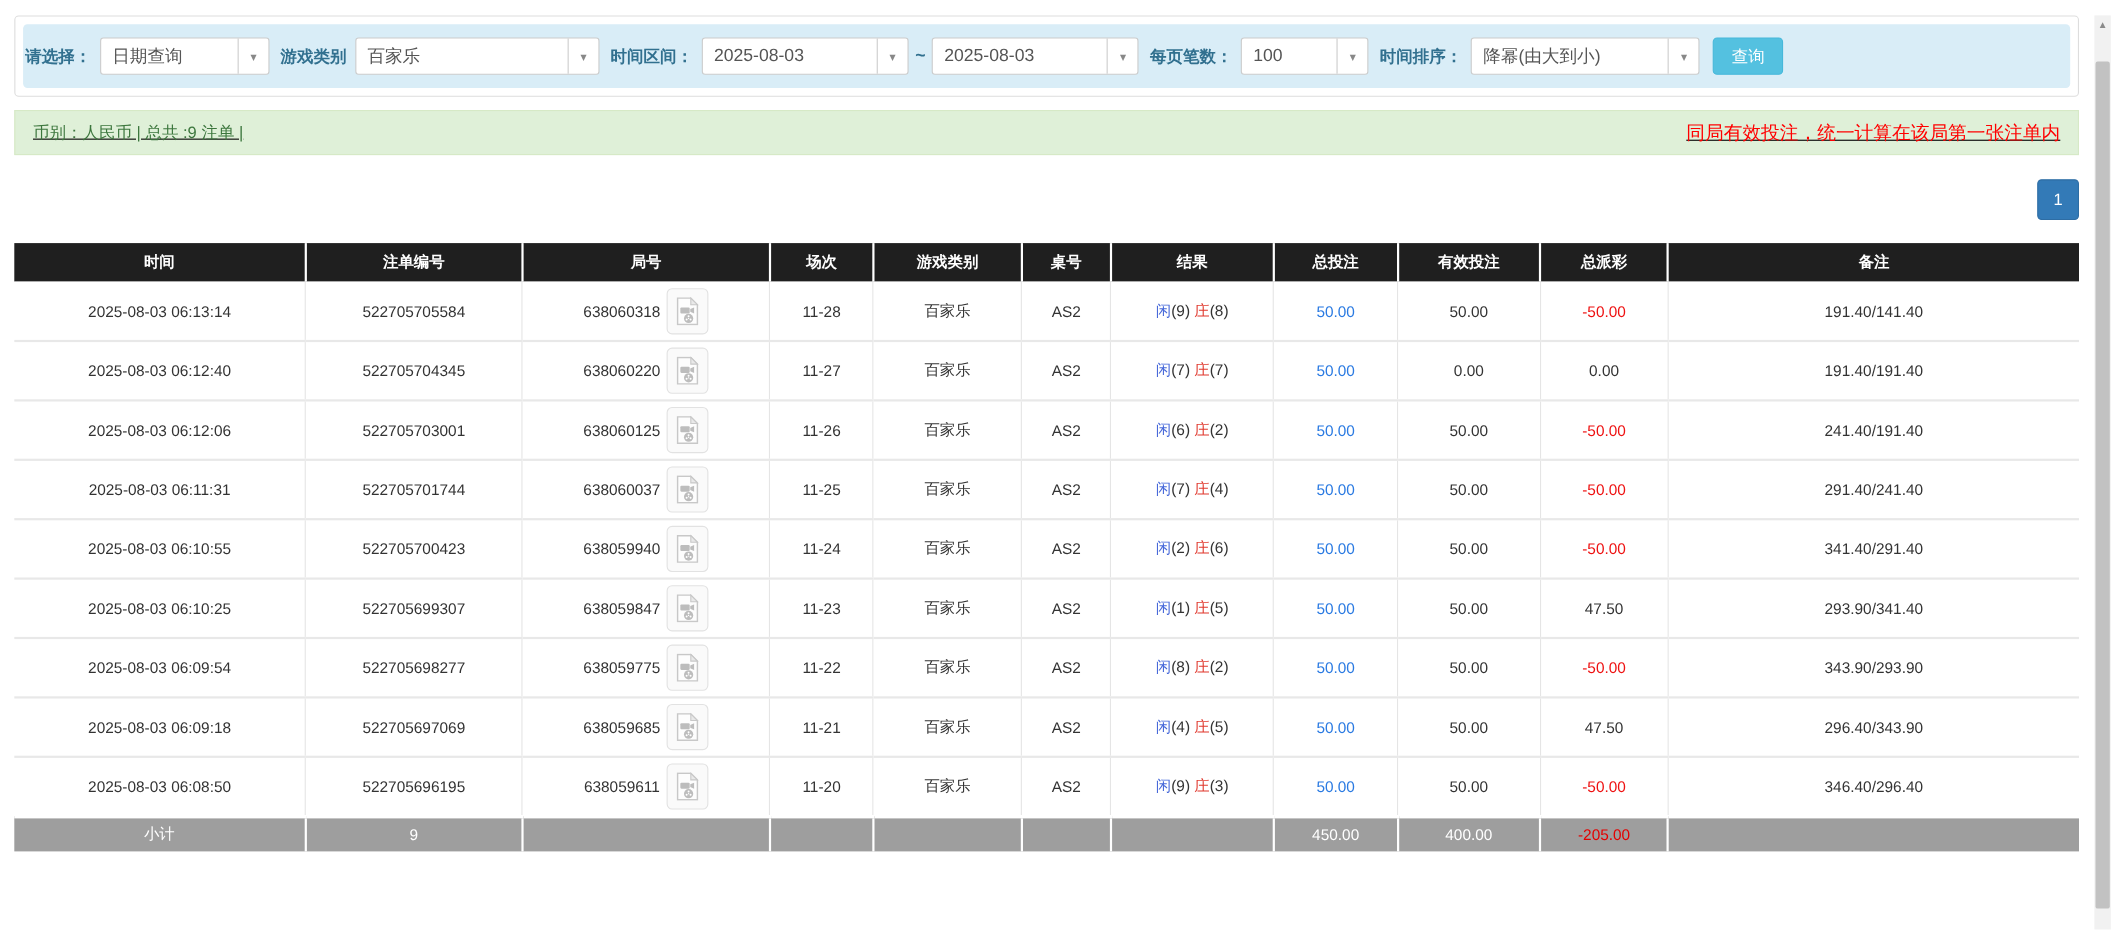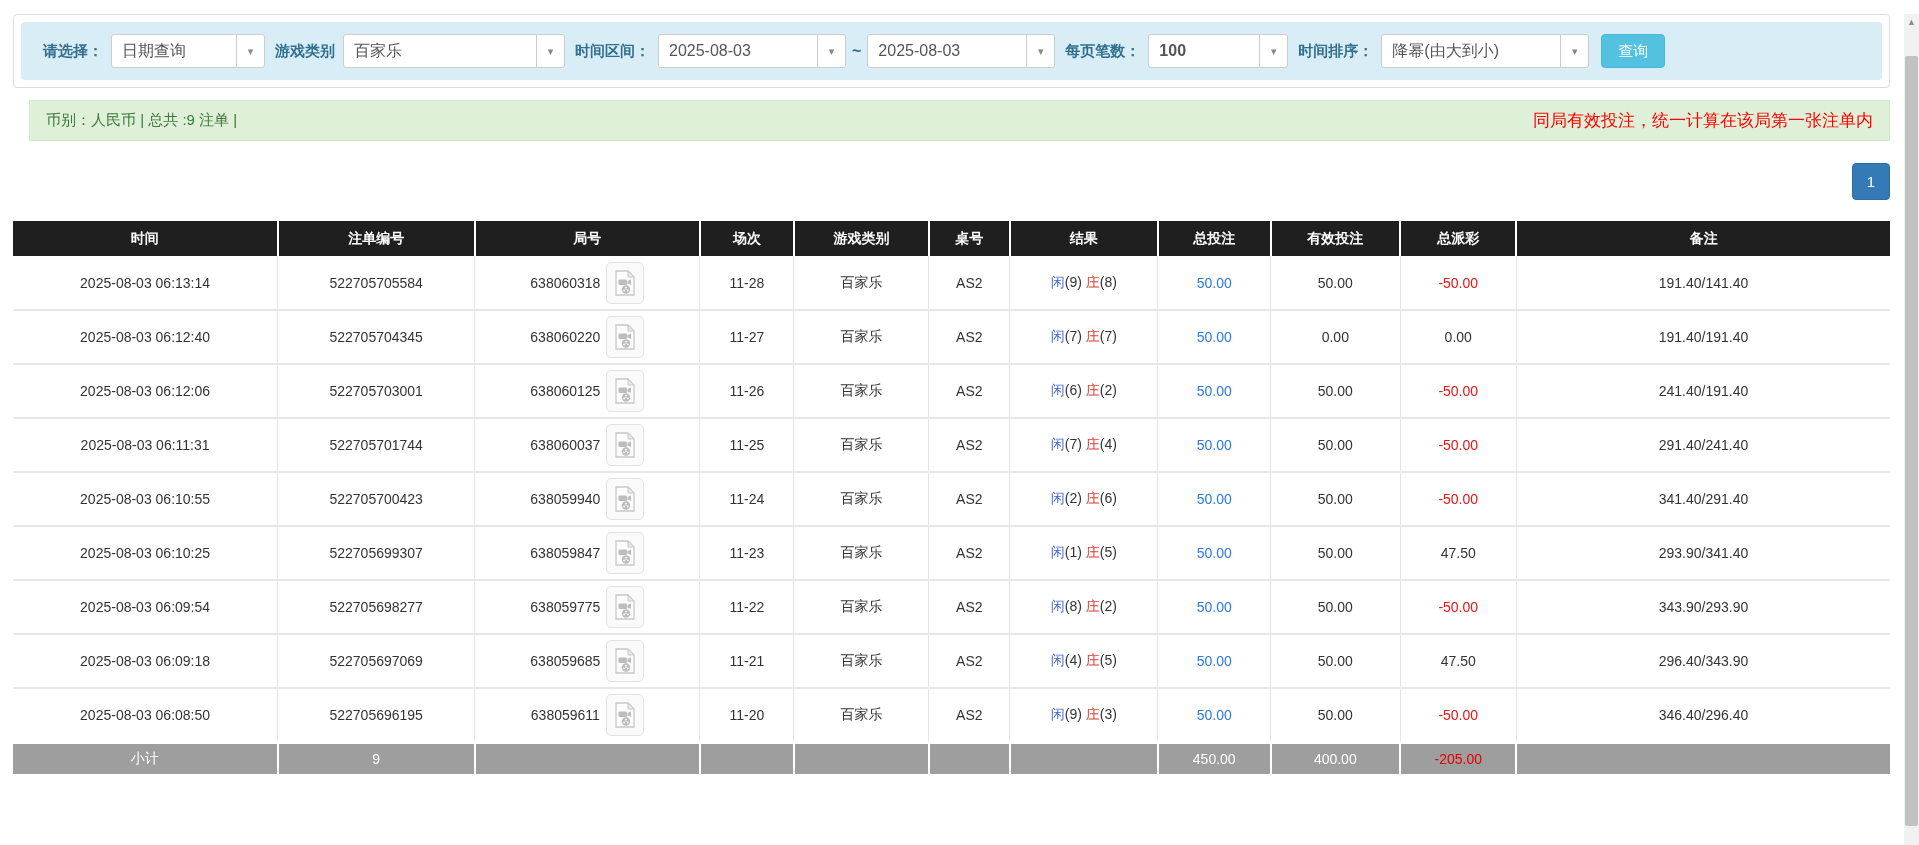--- a/index.html
+++ b/index.html
@@ -6,34 +6,34 @@
   html,body { width:1919px; height:845px; overflow:hidden; background:#fff;
     font-family:"Liberation Sans","DejaVu Sans",sans-serif; }
   .page { position:relative; width:1919px; height:845px; background:#fff; }
 
   
   .title-clip { height:24px; overflow:hidden; margin-left:38px; }
   .title-clip h1 { font-size:27px; font-weight:700; color:#222; margin-top:-14px; letter-spacing:1px; }
 
   
   .filter-panel { margin:14px 29px 0 13px; border:1px solid #ddd; border-radius:4px; background:#fff; padding:7px; }
-  .filter-bar { background:#d9edf7; border-radius:4px; height:58px; display:flex; align-items:center; padding:0 20px; }
+  .filter-bar { background:#d9edf7; border-radius:4px; height:58px; display:flex; align-items:center; padding:0 0; }
   .f-label { color:#31708f; font-weight:700; font-size:15px; white-space:nowrap; margin:0 8px 0 10px; }
   .f-label:first-child { margin-left:2px; }
   .selectbox { background:#fff; border:1px solid #ccc; border-radius:3px; height:34px; display:flex; align-items:center; cursor:pointer; }
   .selectbox .val { font-size:16px; color:#555; padding:0 10px; flex:1; white-space:nowrap; overflow:hidden; }
   .selectbox .caret-seg { width:28px; height:100%; border-left:1px solid #ccc; display:flex; align-items:center; justify-content:center; color:#888; font-size:11px; }
-  .w-sel1 { width:154px; } .w-sel2 { width:222px; } .w-date { width:188px; } .w-sel3 { width:140px;font-weight:bold; } .w-sel4 { width:208px; }
+  .w-sel1 { width:154px; } .w-sel2 { width:222px; } .w-date { width:188px; } .w-sel3 { width:116px; } .w-sel4 { width:208px; }
   .tilde { color:#31708f; font-weight:700; margin:0 6px; }
   .btn-search { margin-left:12px; background:#54c1e0; color:#fff; border:1px solid #46b8da; border-radius:4px;
      height:34px; padding:0 16px; font-size:15px; cursor:pointer; }
 
   
-  .summary-bar { margin:12px 29px 0 29px; background:#dff0d8; border:1px solid #d6e9c6; height:41px;
-     display:flex; align-items:center; justify-content:space-between; padding:0 16px; }
+  .summary-bar { margin:12px 29px 0 13px; background:#dff0d8; border:1px solid #d6e9c6; height:41px;
+     display:flex; align-items:center; justify-content:space-between; padding:0 16px;text-decoration:underline; }
   .summary-left { color:#3c763d; font-size:15px; }
   .summary-right { color:#ff0000; font-size:17px; }
 
   
   .pagination-row { margin:0 29px 0 13px; height:80px; display:flex; align-items:center; justify-content:flex-end; }
   .page-btn { width:38px; height:37px; background:#337ab7; border:1px solid #2e6da4; border-radius:4px;
      color:#fff; font-size:15px; display:flex; align-items:center; justify-content:center; cursor:pointer; }
 
   
   table.records { border-collapse:collapse; table-layout:fixed; margin-left:13px; width:1877px; font-size:14px; color:#333; }

